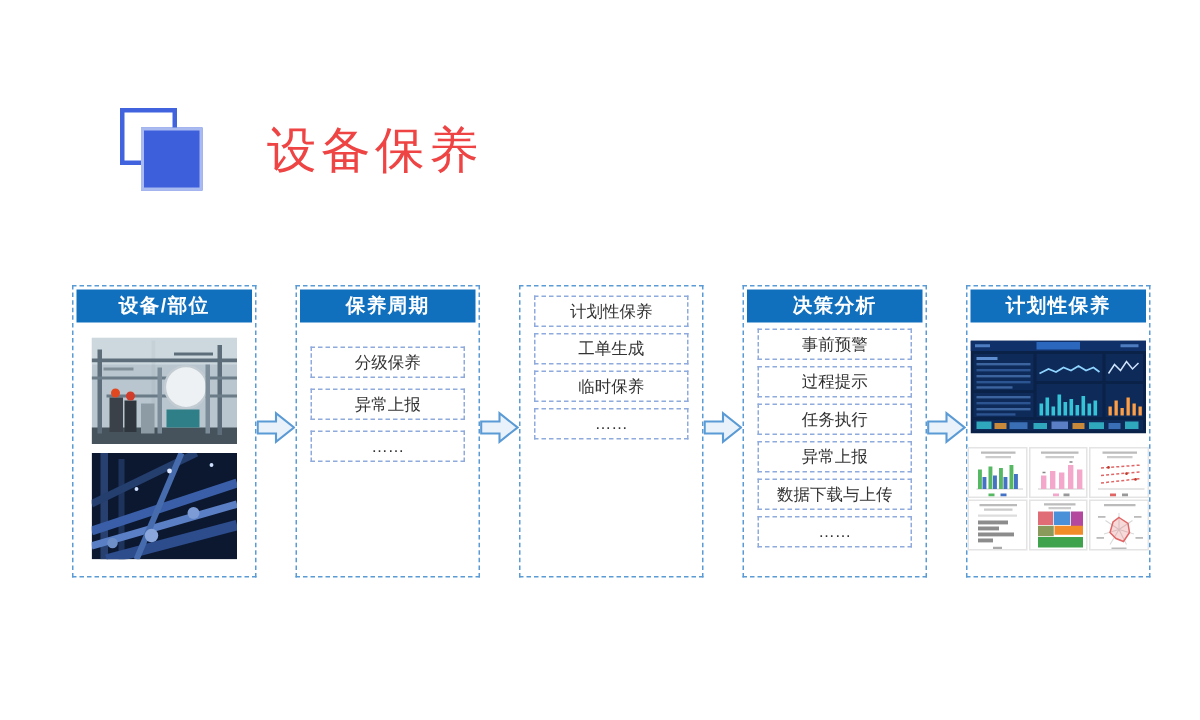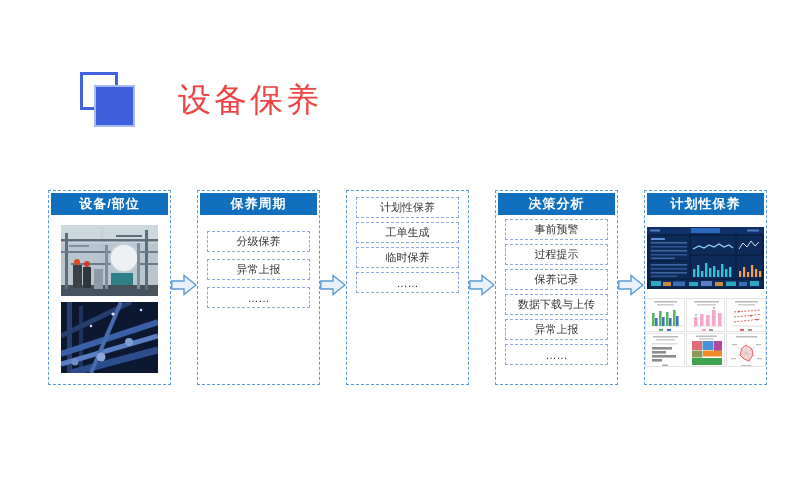--- a/index.html
+++ b/index.html
@@ -145,23 +145,23 @@
           <polygon points="0.8,8 13,8 13,2.5 25,12 13,21.5 13,16 0.8,16" fill="#E9F2FB" stroke="#5B9BD5" stroke-width="1.4"></polygon>
         </svg>
     </div>
 
     <div class="col">
       <div class="col-header">决策分析</div>
       <div class="col-body">
         <div class="items tight">
           <div class="item-box">事前预警</div>
           <div class="item-box">过程提示</div>
-          <div class="item-box">保养记录</div>
+          <div class="item-box">任务执行</div>
+          <div class="item-box">异常上报</div>
           <div class="item-box">数据下载与上传</div>
-          <div class="item-box">异常上报</div>
           <div class="item-box">……</div>
         </div>
       </div>
     </div>
 
     <div class="arrow">
       <svg width="26" height="24" viewBox="0 0 26 24">
           <polygon points="0.8,8 13,8 13,2.5 25,12 13,21.5 13,16 0.8,16" fill="#E9F2FB" stroke="#5B9BD5" stroke-width="1.4"></polygon>
         </svg>
     </div>

